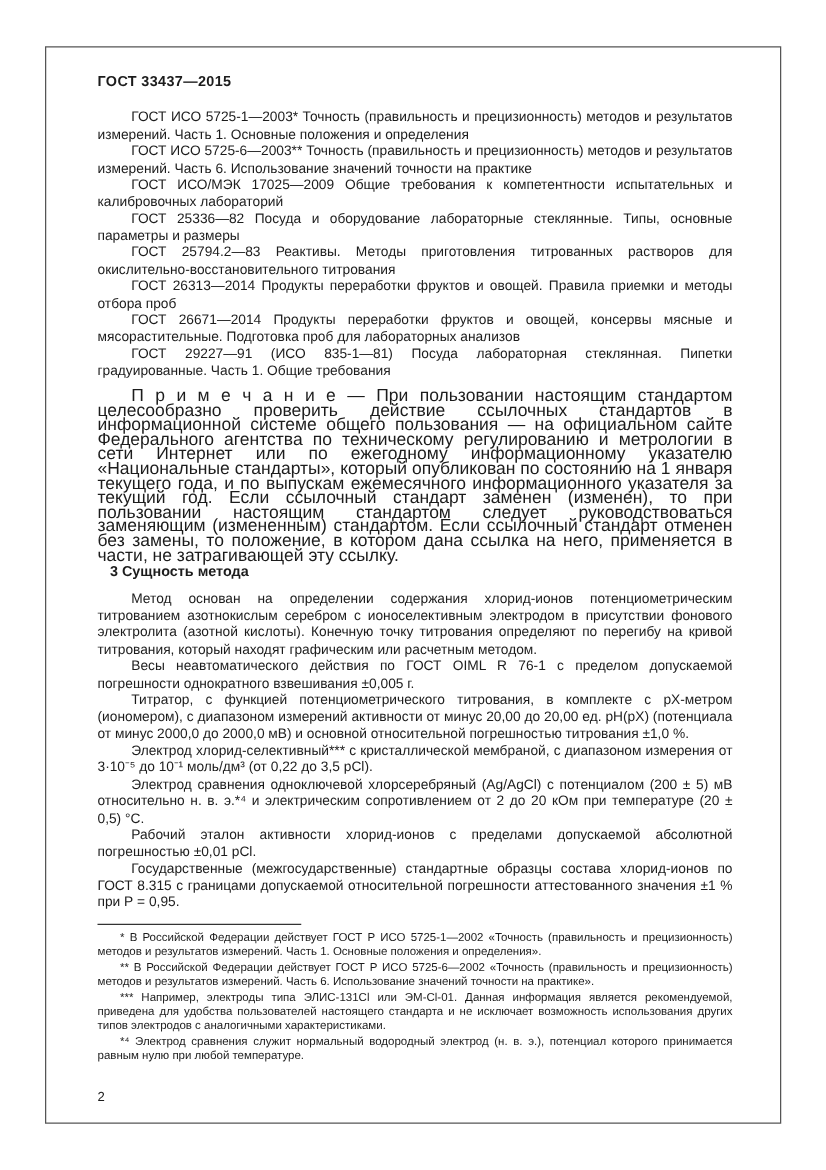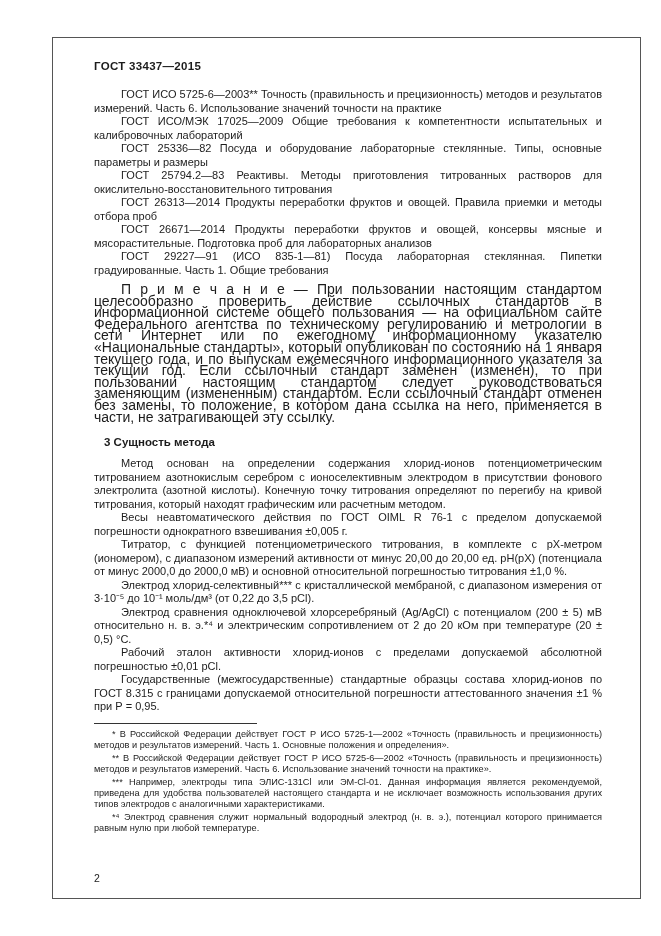--- a/index.html
+++ b/index.html
@@ -15,21 +15,21 @@
     color: #1c1c1c;
   }
   .page {
     position: relative;
     width: 661px;
     height: 936px;
     background: #ffffff;
   }
   .frame {
     position: absolute;
-    left: 52px;
+    left: 36px;
     top: 37px;
     width: 589px;
     height: 862px;
     border: 1px solid #555;
     padding: 22px 38px 0 41px;
     overflow: hidden;
     background: #ffffff;
   }
   .doc-header {
     font-weight: bold;
@@ -47,21 +47,21 @@
   .note {
     font-size: 14px;
     line-height: 11.6px;
     text-align: justify;
     text-indent: 27px;
     margin: 7px 0 0 0;
   }
   .heading {
     font-size: 11.5px;
     font-weight: bold;
-    margin: 13px 0 9px 0;
+    margin: 2px 0 9px 0;
     text-indent: 10px;
   }
   .fn {
     font-size: 9.2px;
     line-height: 11px;
     text-align: justify;
     text-indent: 18px;
     margin: 0 0 2px 0;
   }
   .footnote-sep {
@@ -79,20 +79,21 @@
 </style>
 </head>
 <body>
 
 <div class="page">
   <div class="frame">
 
     <div class="doc-header">ГОСТ 33437—2015</div>
 
     <div>
+      <p class="para">ГОСТ ИСО 5725-1—2003*  Точность (правильность и прецизионность) методов и результатов измерений. Часть 1. Основные положения и определения</p>
       <p class="para">ГОСТ ИСО 5725-6—2003**  Точность (правильность и прецизионность) методов и результатов измерений. Часть 6. Использование значений точности на практике</p>
       <p class="para">ГОСТ ИСО/МЭК 17025—2009  Общие требования к компетентности испытательных и калибровочных лабораторий</p>
       <p class="para">ГОСТ 25336—82  Посуда и оборудование лабораторные стеклянные. Типы, основные параметры и размеры</p>
       <p class="para">ГОСТ 25794.2—83  Реактивы. Методы приготовления титрованных растворов для окислительно-восстановительного титрования</p>
       <p class="para">ГОСТ 26313—2014  Продукты переработки фруктов и овощей. Правила приемки и методы отбора проб</p>
       <p class="para">ГОСТ 26671—2014  Продукты переработки фруктов и овощей, консервы мясные и мясорастительные. Подготовка проб для лабораторных анализов</p>
       <p class="para">ГОСТ 29227—91 (ИСО 835-1—81)  Посуда лабораторная стеклянная. Пипетки градуированные. Часть 1. Общие требования</p>
     </div>
 
     <p class="note">П р и м е ч а н и е — При пользовании настоящим стандартом целесообразно проверить действие ссылочных стандартов в информационной системе общего пользования — на официальном сайте Федерального агентства по техническому регулированию и метрологии в сети Интернет или по ежегодному информационному указателю «Национальные стандарты», который опубликован по состоянию на 1 января текущего года, и по выпускам ежемесячного информационного указателя за текущий год. Если ссылочный стандарт заменен (изменен), то при пользовании настоящим стандартом следует руководствоваться заменяющим (измененным) стандартом. Если ссылочный стандарт отменен без замены, то положение, в котором дана ссылка на него, применяется в части, не затрагивающей эту ссылку.</p>

